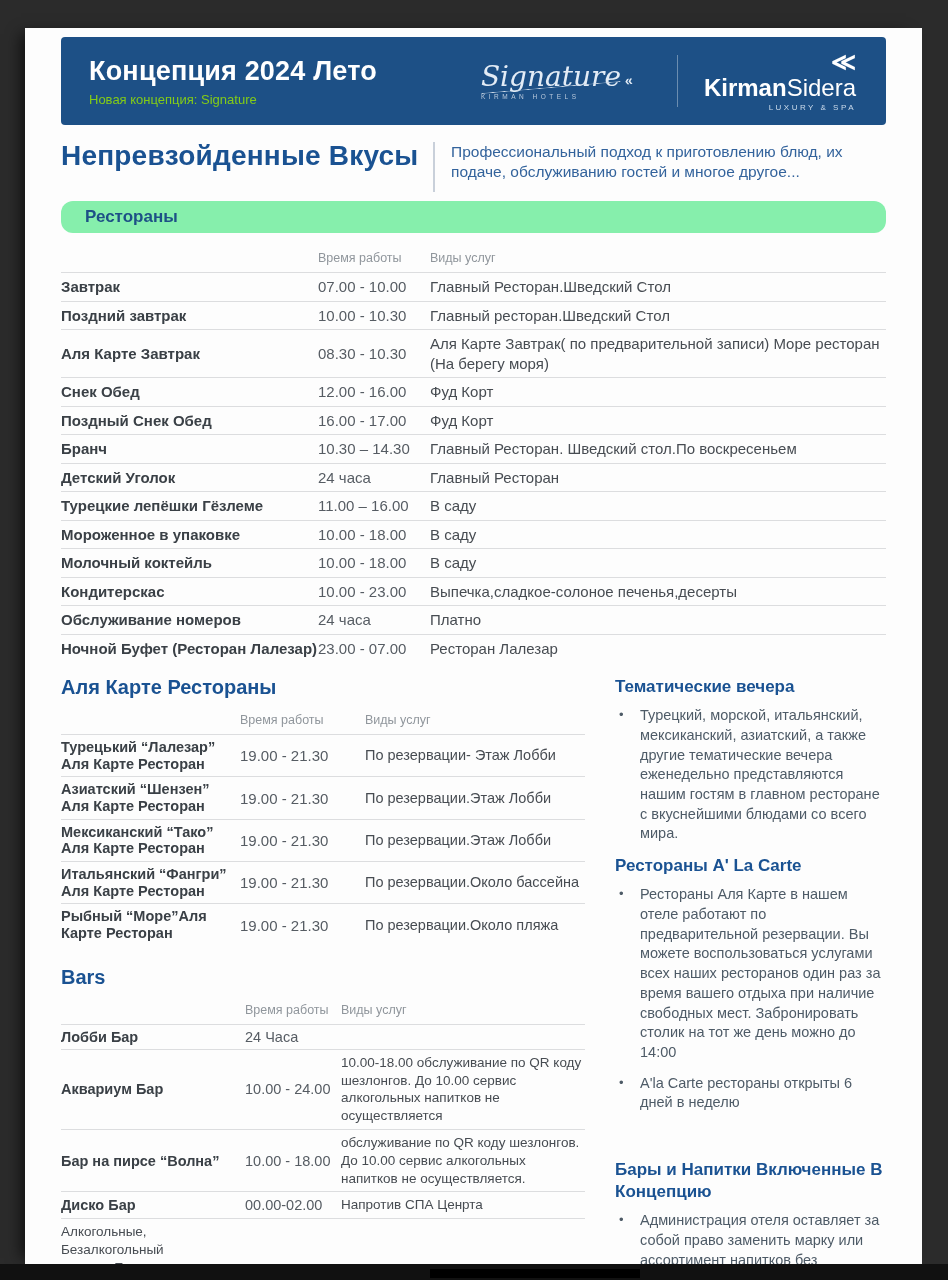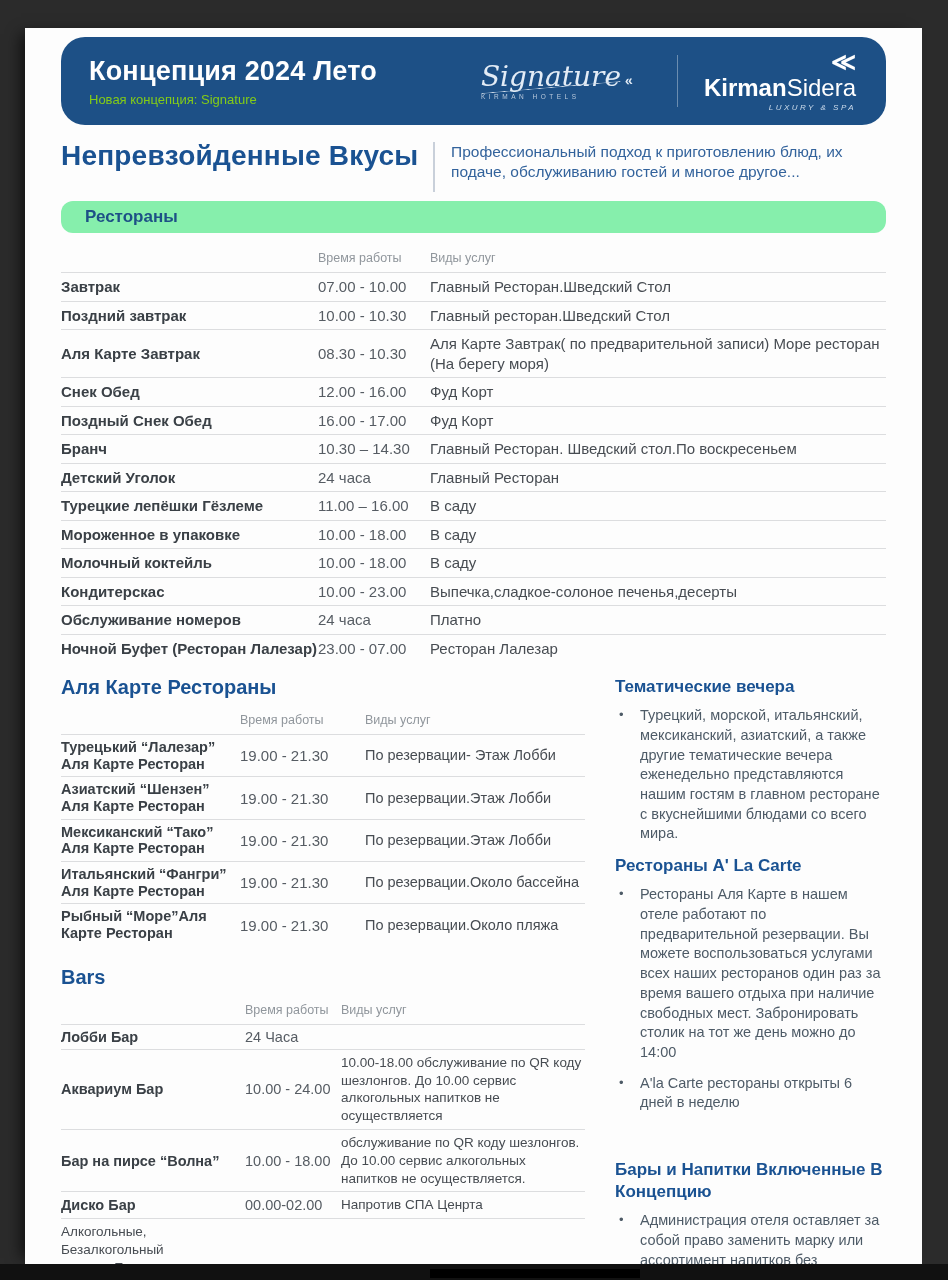--- a/index.html
+++ b/index.html
@@ -18,39 +18,39 @@
   }
   .bottom-band {
     position:absolute; left:0; bottom:0; width:948px; height:16px;
     background:#111;
   }
   .home-bar { position:absolute; left:430px; bottom:2px; width:210px; height:9px; background:#000; }
 
   
   .header-bar {
     margin:9px 36px 0 36px; height:88px;
-    background:#1d5086; border-radius:24px;
+    background:#1d5086; border-radius:4px;
     display:flex; align-items:center; justify-content:space-between;
     padding:0 30px 0 28px; color:#fff;
   }
   .hdr-title { font-size:27px; font-weight:700; letter-spacing:0.2px; }
   .hdr-sub { font-size:13px; font-weight:400; margin-top:5px; color:#84cc16; }
   .hdr-right { display:flex; align-items:center; gap:26px; }
   .sig { display:flex; flex-direction:column; width:170px; }
   .sig-script { font-family:"DejaVu Serif", serif; font-style:italic; font-size:28px; color:#e3ecf6; line-height:1; }
   .sig-line { width:140px; border-bottom:1.5px solid #cfdcea; border-radius:0 0 70px 4px; transform:rotate(-5deg); margin-top:-4px; position:relative; }
   .sig-line .chev { position:absolute; right:-12px; top:-8px; font-size:14px; color:#e3ecf6; font-weight:700; }
   .sig-sub { font-size:6.5px; letter-spacing:3.5px; color:#b9c9dc; margin-top:5px; }
   .hdr-divider { width:1px; height:52px; background:rgba(255,255,255,0.35); }
   .brand { display:flex; flex-direction:column; align-items:flex-end; line-height:1; }
   .brand-chev { font-size:24px; font-weight:700; color:#fff; margin-bottom:2px; }
   .brand-word { font-size:24px; }
   .brand-word .b { font-weight:700; }
   .brand-word .l { font-weight:300; }
-  .brand-tag { font-size:8px; letter-spacing:2.5px; color:#cddcec; margin-top:4px;font-style:italic; }
+  .brand-tag { font-size:8px; letter-spacing:2.5px; color:#cddcec; margin-top:4px; }
 
   
   .intro { margin:15px 36px 0 36px; display:flex; align-items:flex-start; }
   .intro h1 { font-size:28px; font-weight:800; color:#1a5292; letter-spacing:0.2px; width:372px; }
   .intro-div { width:2px; height:50px; background:#c9d0da; margin:2px 16px 0 0; flex:none; }
   .intro p { font-size:15.5px; font-weight:500; color:#33639c; line-height:1.32; max-width:430px; padding-top:2px; }
 
   
   .section-pill {
     margin:9px 36px 0 36px; background:#86efac; border-radius:12px;

